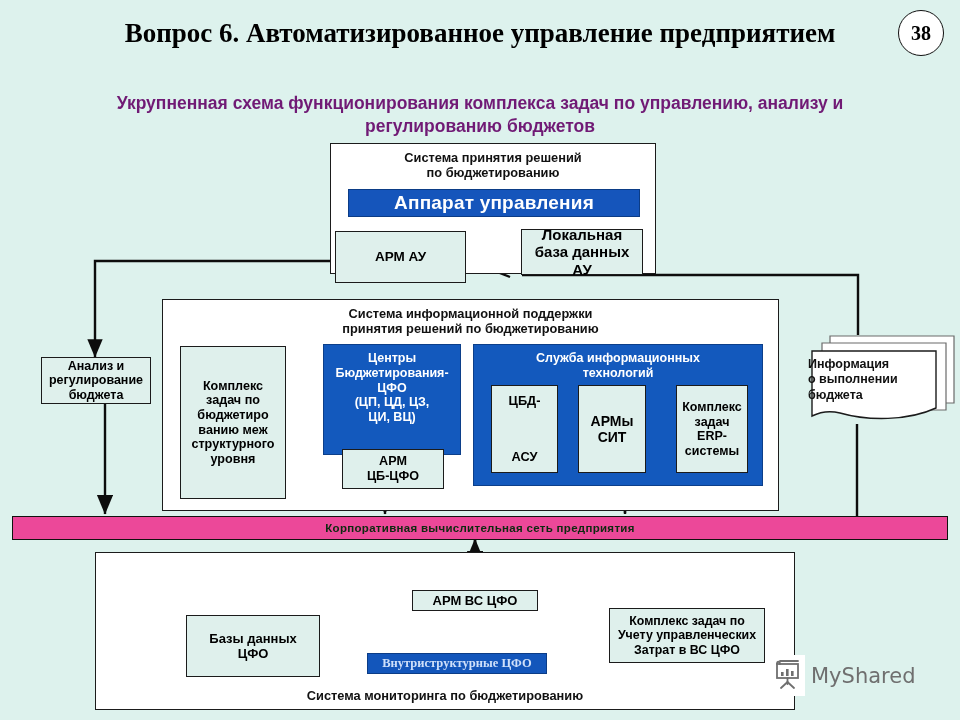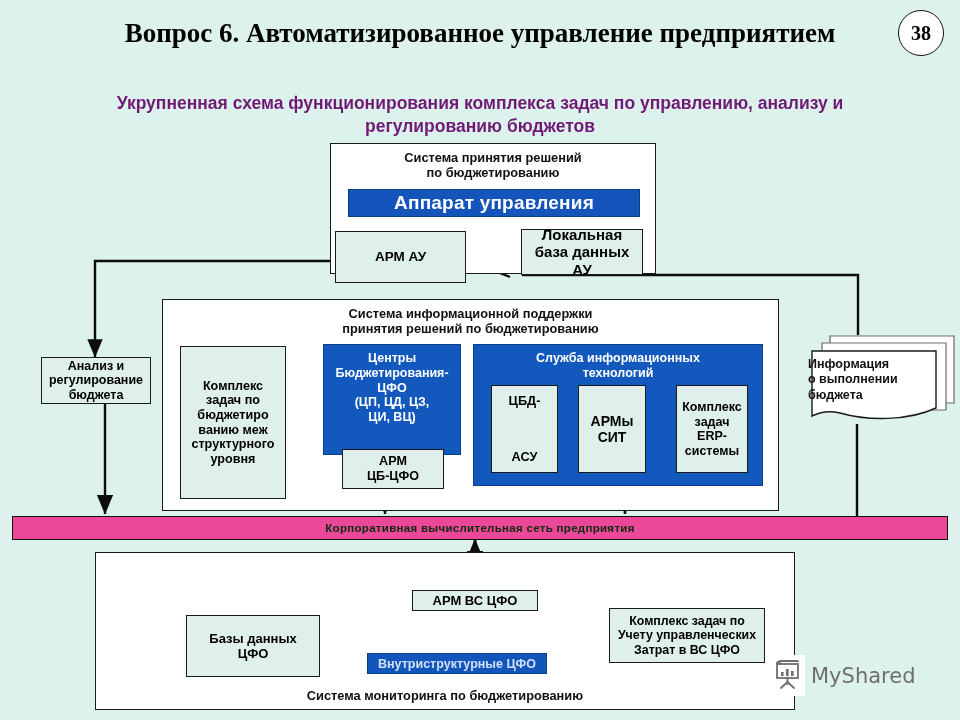--- a/index.html
+++ b/index.html
@@ -81,21 +81,21 @@
     display:flex;align-items:center;justify-content:center;
     font-weight:bold;font-size:11.5px;letter-spacing:.3px;
     color:#0d2b10;
   }
 
   
   .navybox{
     position:absolute;box-sizing:border-box;
     background:#1356bb;border:1px solid #0b3c86;
     display:flex;align-items:center;justify-content:center;
-    color:#cfe0fa;font-weight:bold;font-size:12.5px;
+    color:#cfe0fa;font-weight:bold;font-size:12.5px;font-family:Liberation Serif, serif;
   }
 
   
   .docstack{position:absolute;}
   .docstack svg{display:block;}
   .doc-text{
     position:absolute;left:0;right:22px;top:24px;
     text-align:left;font-weight:bold;font-size:12.5px;
     line-height:1.22;color:#111;
   }

